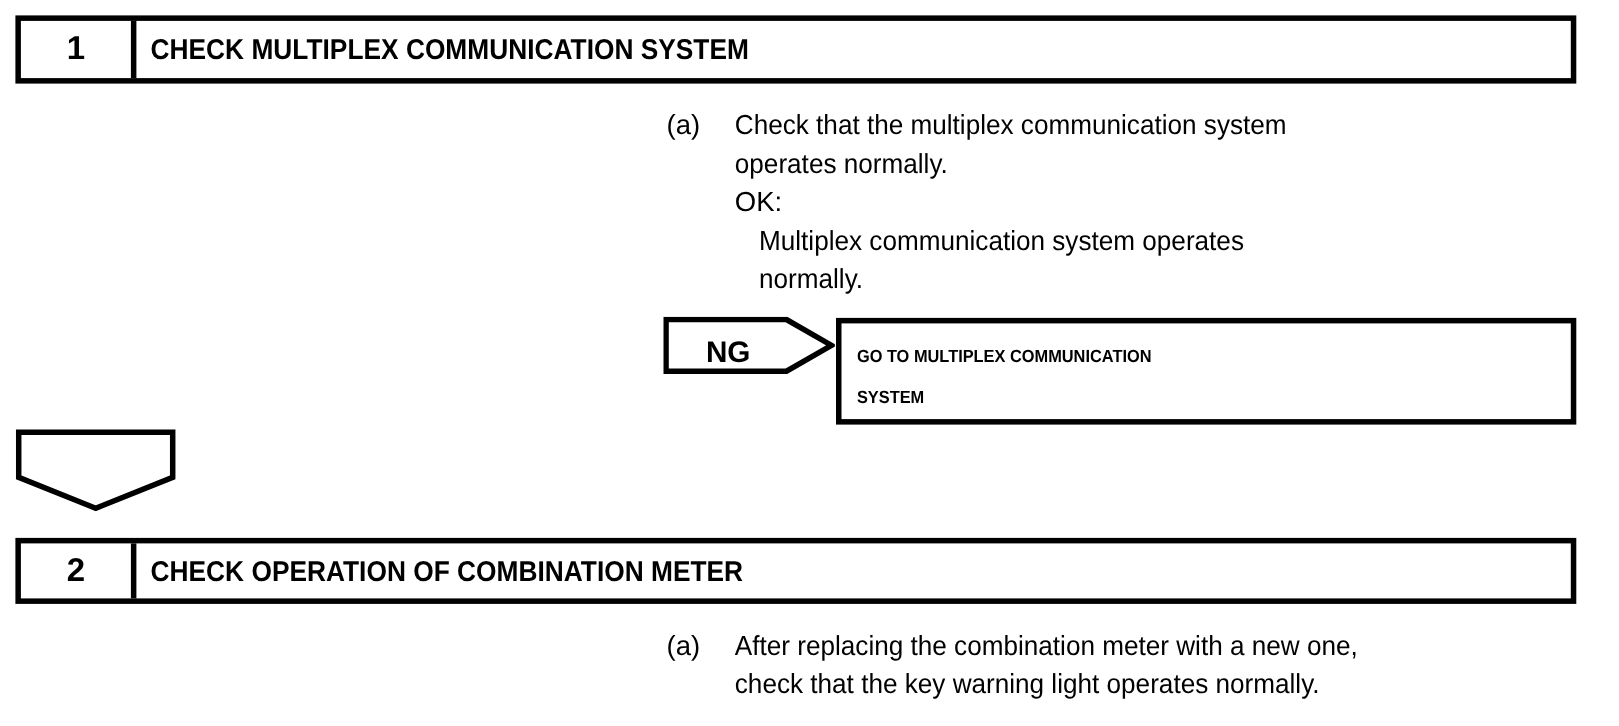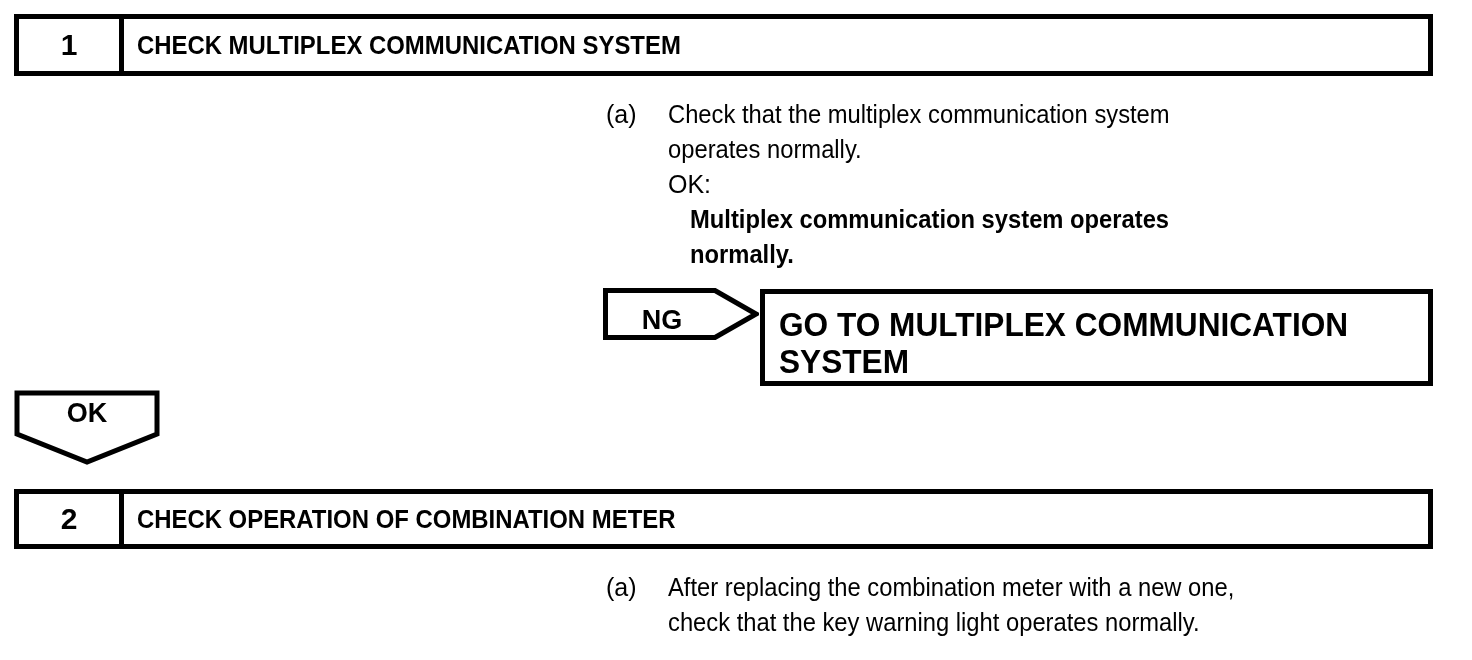--- a/index.html
+++ b/index.html
@@ -75,21 +75,21 @@
   .proc-body .ln {
     white-space: nowrap;
     transform: scaleX(0.95);
     transform-origin: left top;
   }
   .ok-label {
     font-weight: normal;
     white-space: nowrap;
   }
   .ok-detail {
-    font-weight: bold;
+    font-weight: normal;
     padding-left: 22px;
   }
   .ok-detail .ln {
     white-space: nowrap;
     transform: scaleX(0.95);
     transform-origin: left top;
   }
 
   
   .ng-arrow {
@@ -128,21 +128,21 @@
   }
 
   
   .result-box {
     position: absolute;
     box-sizing: border-box;
     border: 5px solid #000;
     background: #fff;
     padding: 12px 0 0 14px;
     font-weight: bold;
-    font-size: 34px;
+    font-size: 16px;
     line-height: 37px;
     font-stretch: condensed;
   }
   .result-box .ln {
     white-space: nowrap;
     transform: scaleX(0.93);
     transform-origin: left top;
   }
 </style>
 </head>
@@ -179,21 +179,20 @@
 
   <div class="result-box" style="left:760px; top:289px; width:673px; height:97px;">
     <div class="ln">GO TO MULTIPLEX COMMUNICATION</div>
     <div class="ln">SYSTEM</div>
   </div>
 
   <div class="ok-arrow" style="left:14px; top:390px; width:146px; height:75px;">
     <svg width="146" height="75" viewBox="0 0 146 75">
       <polygon points="3,3 143,3 143,44 73,72 3,44" fill="#ffffff" stroke="#000000" stroke-width="5" stroke-linejoin="miter"></polygon>
     </svg>
-    <div class="ok-arrow-text">OK</div>
   </div>
 
   <div class="step-box" style="left:14px; top:489px; width:1419px; height:60px;">
     <div class="step-num">2</div>
     <div class="step-title">CHECK OPERATION OF COMBINATION METER</div>
   </div>
 
   <div class="proc-block" style="left:606px; top:570px; width:830px;">
     <div class="proc-row">
       <div class="proc-marker">(a)</div>

